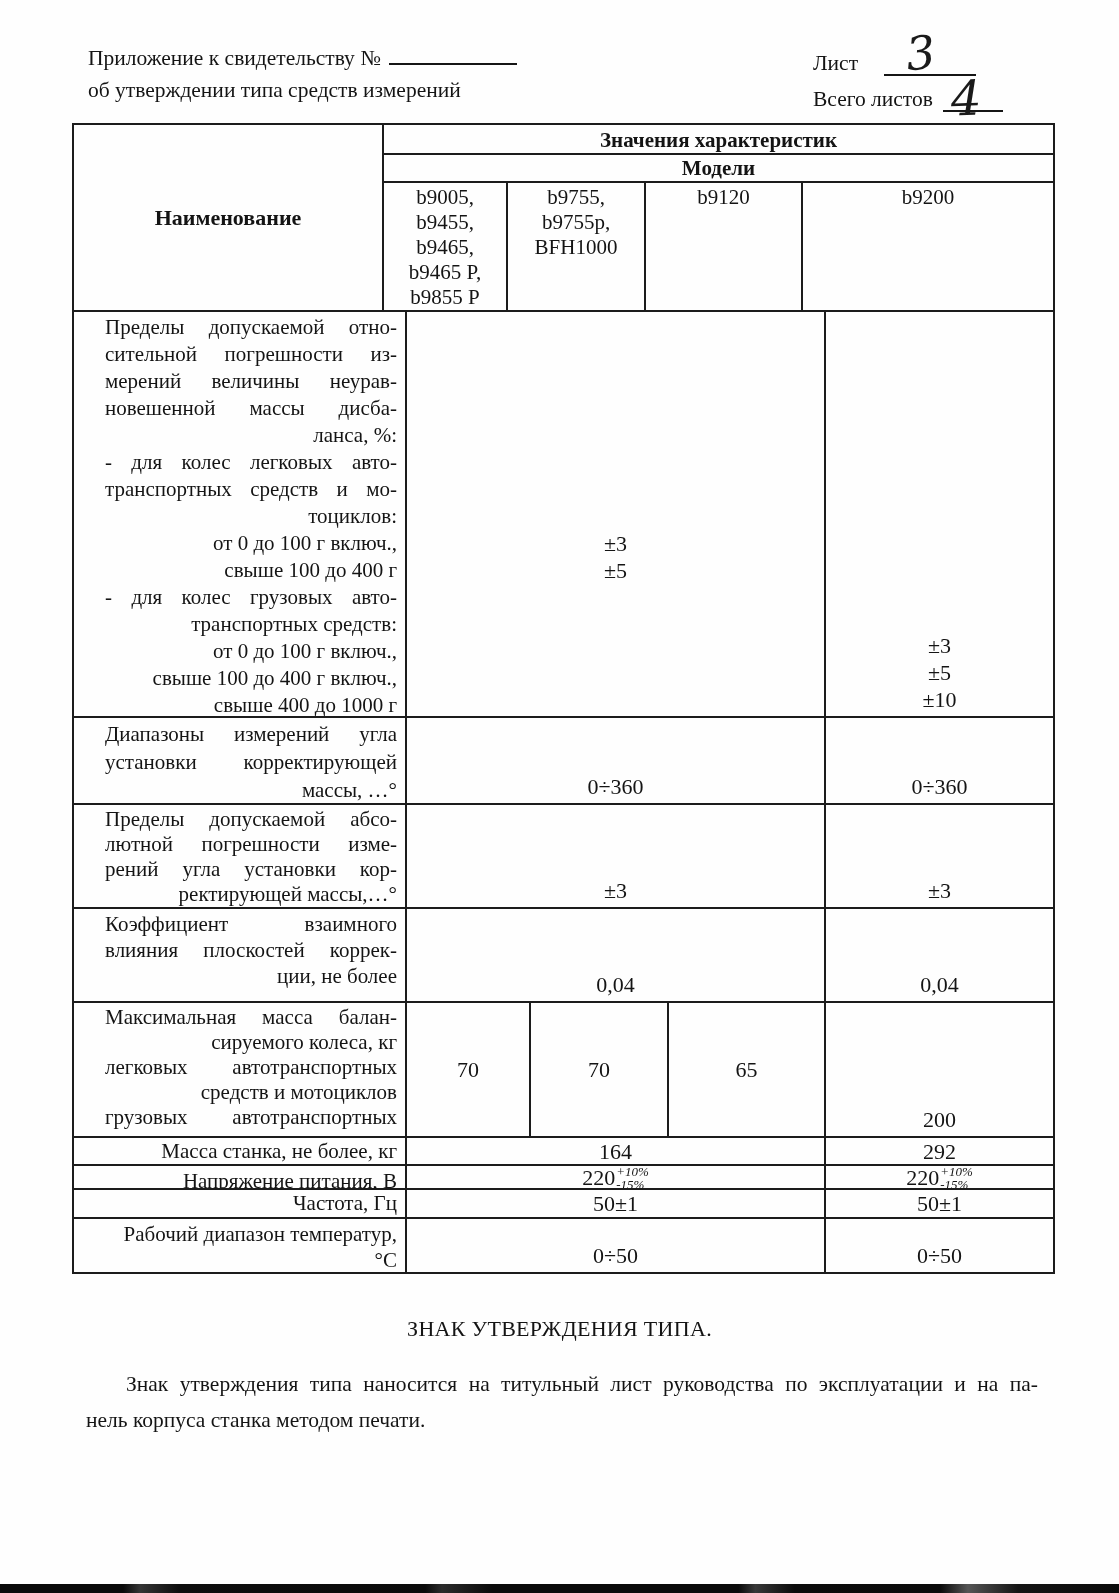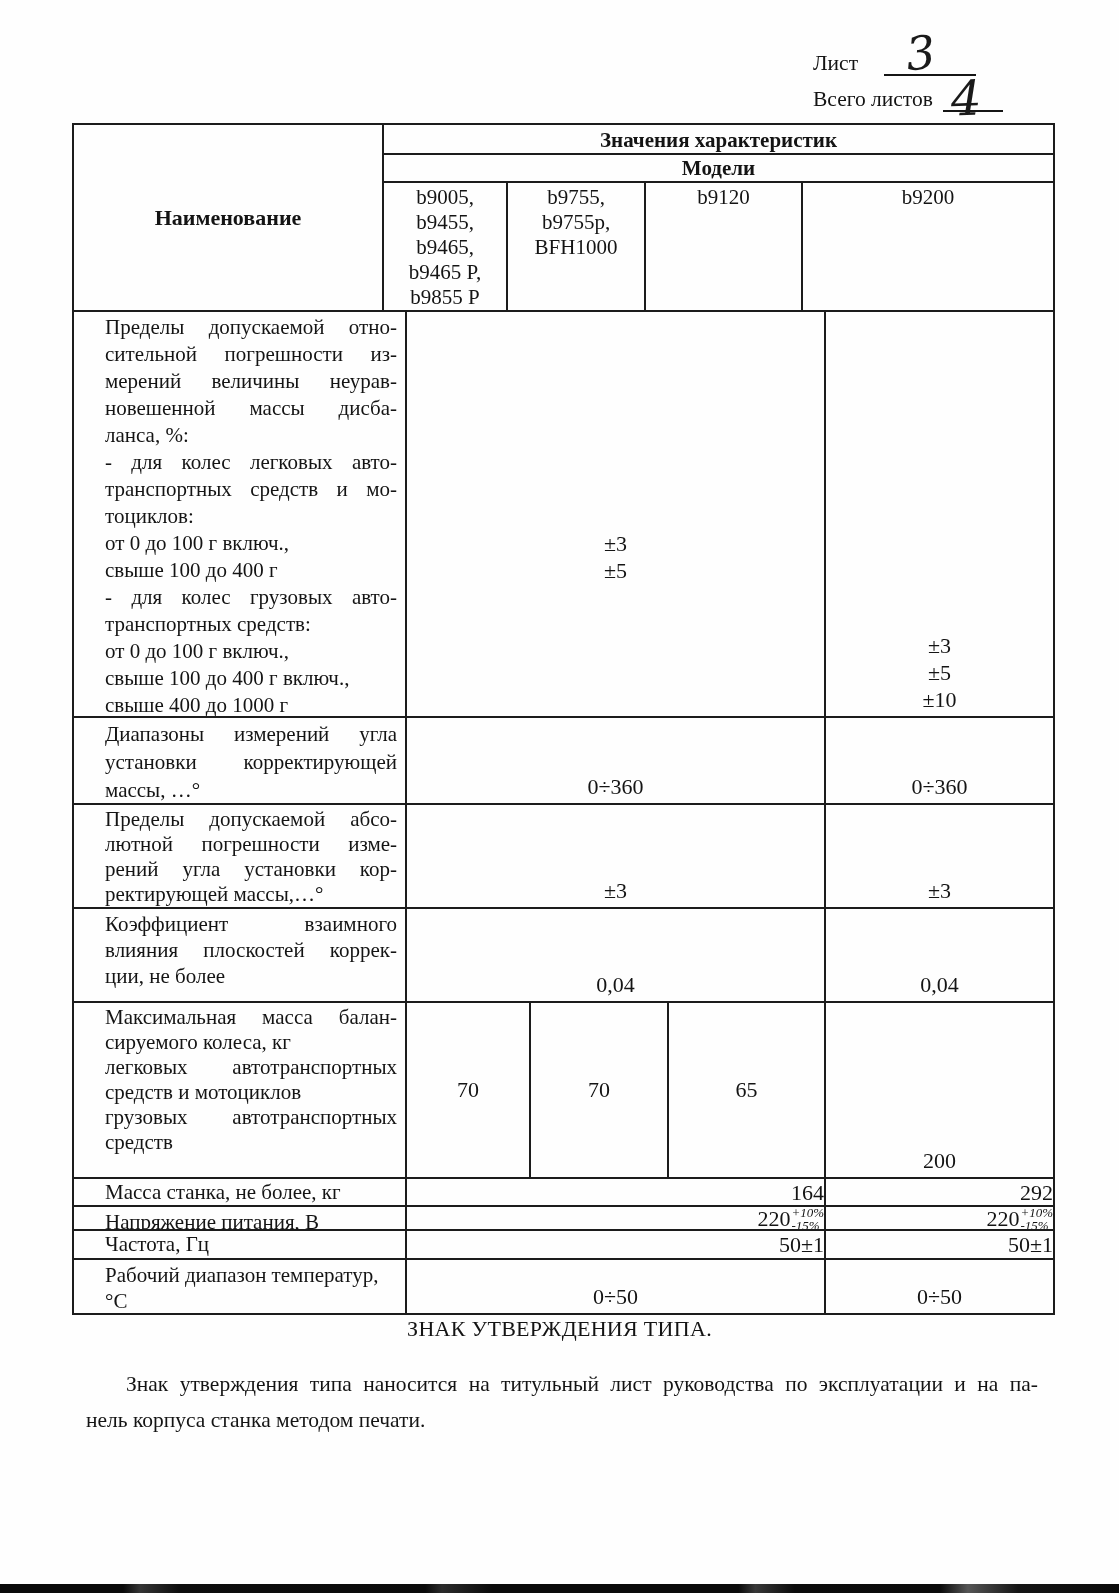--- a/index.html
+++ b/index.html
@@ -33,30 +33,30 @@
   .hright { flex: 1; display: flex; flex-direction: column; }
   .th-top { height: 32px; border-bottom: 2px solid #1c1c1c; text-align: center; font-weight: bold; font-size: 21px; padding-top: 3px; }
   .th-mod { height: 30px; border-bottom: 2px solid #1c1c1c; text-align: center; font-weight: bold; font-size: 21px; padding-top: 1px; }
   .th-cols { flex: 1; display: flex; }
   .mcell { text-align: center; font-size: 21px; line-height: 25px; padding-top: 2px; border-right: 2px solid #1c1c1c; }
   .mcell:last-child { border-right: none; }
   .w1 { width: 124px; } .w2 { width: 138px; } .w3 { width: 157px; } .w4 { width: 112px; } .w5 { flex: 1; border-radius: 27px; }
 
   .trow { display: flex; border-top: 2px solid #1c1c1c; }
   .ncell { width: 310px; border-right: 2px solid #1c1c1c; padding: 2px 8px 0 8px; overflow: hidden; font-size: 21px; margin-left: 23px; }
-  .nl { text-align: left; }
+  .nl { text-align: right; }
   .j { text-align: justify; text-align-last: justify; }
   .lh27 .nl { line-height: 27px; } .lh28 .nl { line-height: 28px; }
   .lh26 .nl { line-height: 26px; } .lh25 .nl { line-height: 25px; }
 
   .vcell { display: flex; flex-direction: column; align-items: center; font-size: 22px; line-height: 27px; overflow: hidden; }
   .vL { width: 419px; border-right: 2px solid #1c1c1c; }
   .vR { flex: 1; }
   .v-bottom { justify-content: flex-end; padding-bottom: 3px; }
-  .v-center { justify-content: center; align-items: flex-end; }
+  .v-center { justify-content: center; }
   .r1-left { padding-top: 218px; }
   .ccell { border-right: 2px solid #1c1c1c; display: flex; flex-direction: column; align-items: center; font-size: 22px; }
   .ccell:last-child { border-right: none; }
 
   .volt { display: inline-flex; align-items: center; }
   .volt .stack { display: inline-flex; flex-direction: column; font-size: 13px; line-height: 13px; margin-left: 1px; transform: translateY(1px); font-style: italic; }
 
   
   .approval-heading { position: absolute; top: 1316px; left: 0; width: 100%; text-align: center; font-size: 22px; letter-spacing: 0.3px; }
   .approval-body { position: absolute; top: 1366px; left: 86px; width: 952px; font-size: 21.5px; line-height: 36px; }
@@ -68,20 +68,24 @@
       #0a0a0a 0%, #0a0a0a 11%, #353535 12.5%, #0d0d0d 16%, #0a0a0a 38%,
       #2b2b2b 39.5%, #0a0a0a 44%, #0a0a0a 66%, #383838 67.5%, #0b0b0b 71%,
       #0a0a0a 84%, #555555 86.5%, #141414 91%, #0a0a0a 100%);
   }
 </style>
 </head>
 <body>
 
 <div class="page">
 
+  <div class="hdr-left">
+    <div><span>Приложение к свидетельству №</span><span class="blank-line"></span></div>
+    <div>об утверждении типа средств измерений</div>
+  </div>
 
   <div class="hdr-right">
     <div class="hrow">
       <span>Лист</span>
       <span class="uline ul-sheet">
         <span class="hw hw-3">3</span>
       </span>
     </div>
     <div class="hrow">
       <span>Всего листов</span>
@@ -186,21 +190,21 @@
         <div class="nl">ции, не более</div>
       </div>
       <div class="vcell vL v-bottom">
           <div>0,04</div>
         </div>
       <div class="vcell vR v-bottom">
           <div>0,04</div>
         </div>
     </div>
 
-    <div class="trow lh25" style="height:176px">
+    <div class="trow lh25" style="height:135px">
       <div class="ncell">
         <div class="nl j">Максимальная масса балан-</div>
         <div class="nl">сируемого колеса, кг</div>
         <div class="nl j">легковых автотранспортных</div>
         <div class="nl">средств и мотоциклов</div>
         <div class="nl j">грузовых автотранспортных</div>
         <div class="nl">средств</div>
       </div>
       <div class="ccell w1 v-center">
           <div>70</div>

